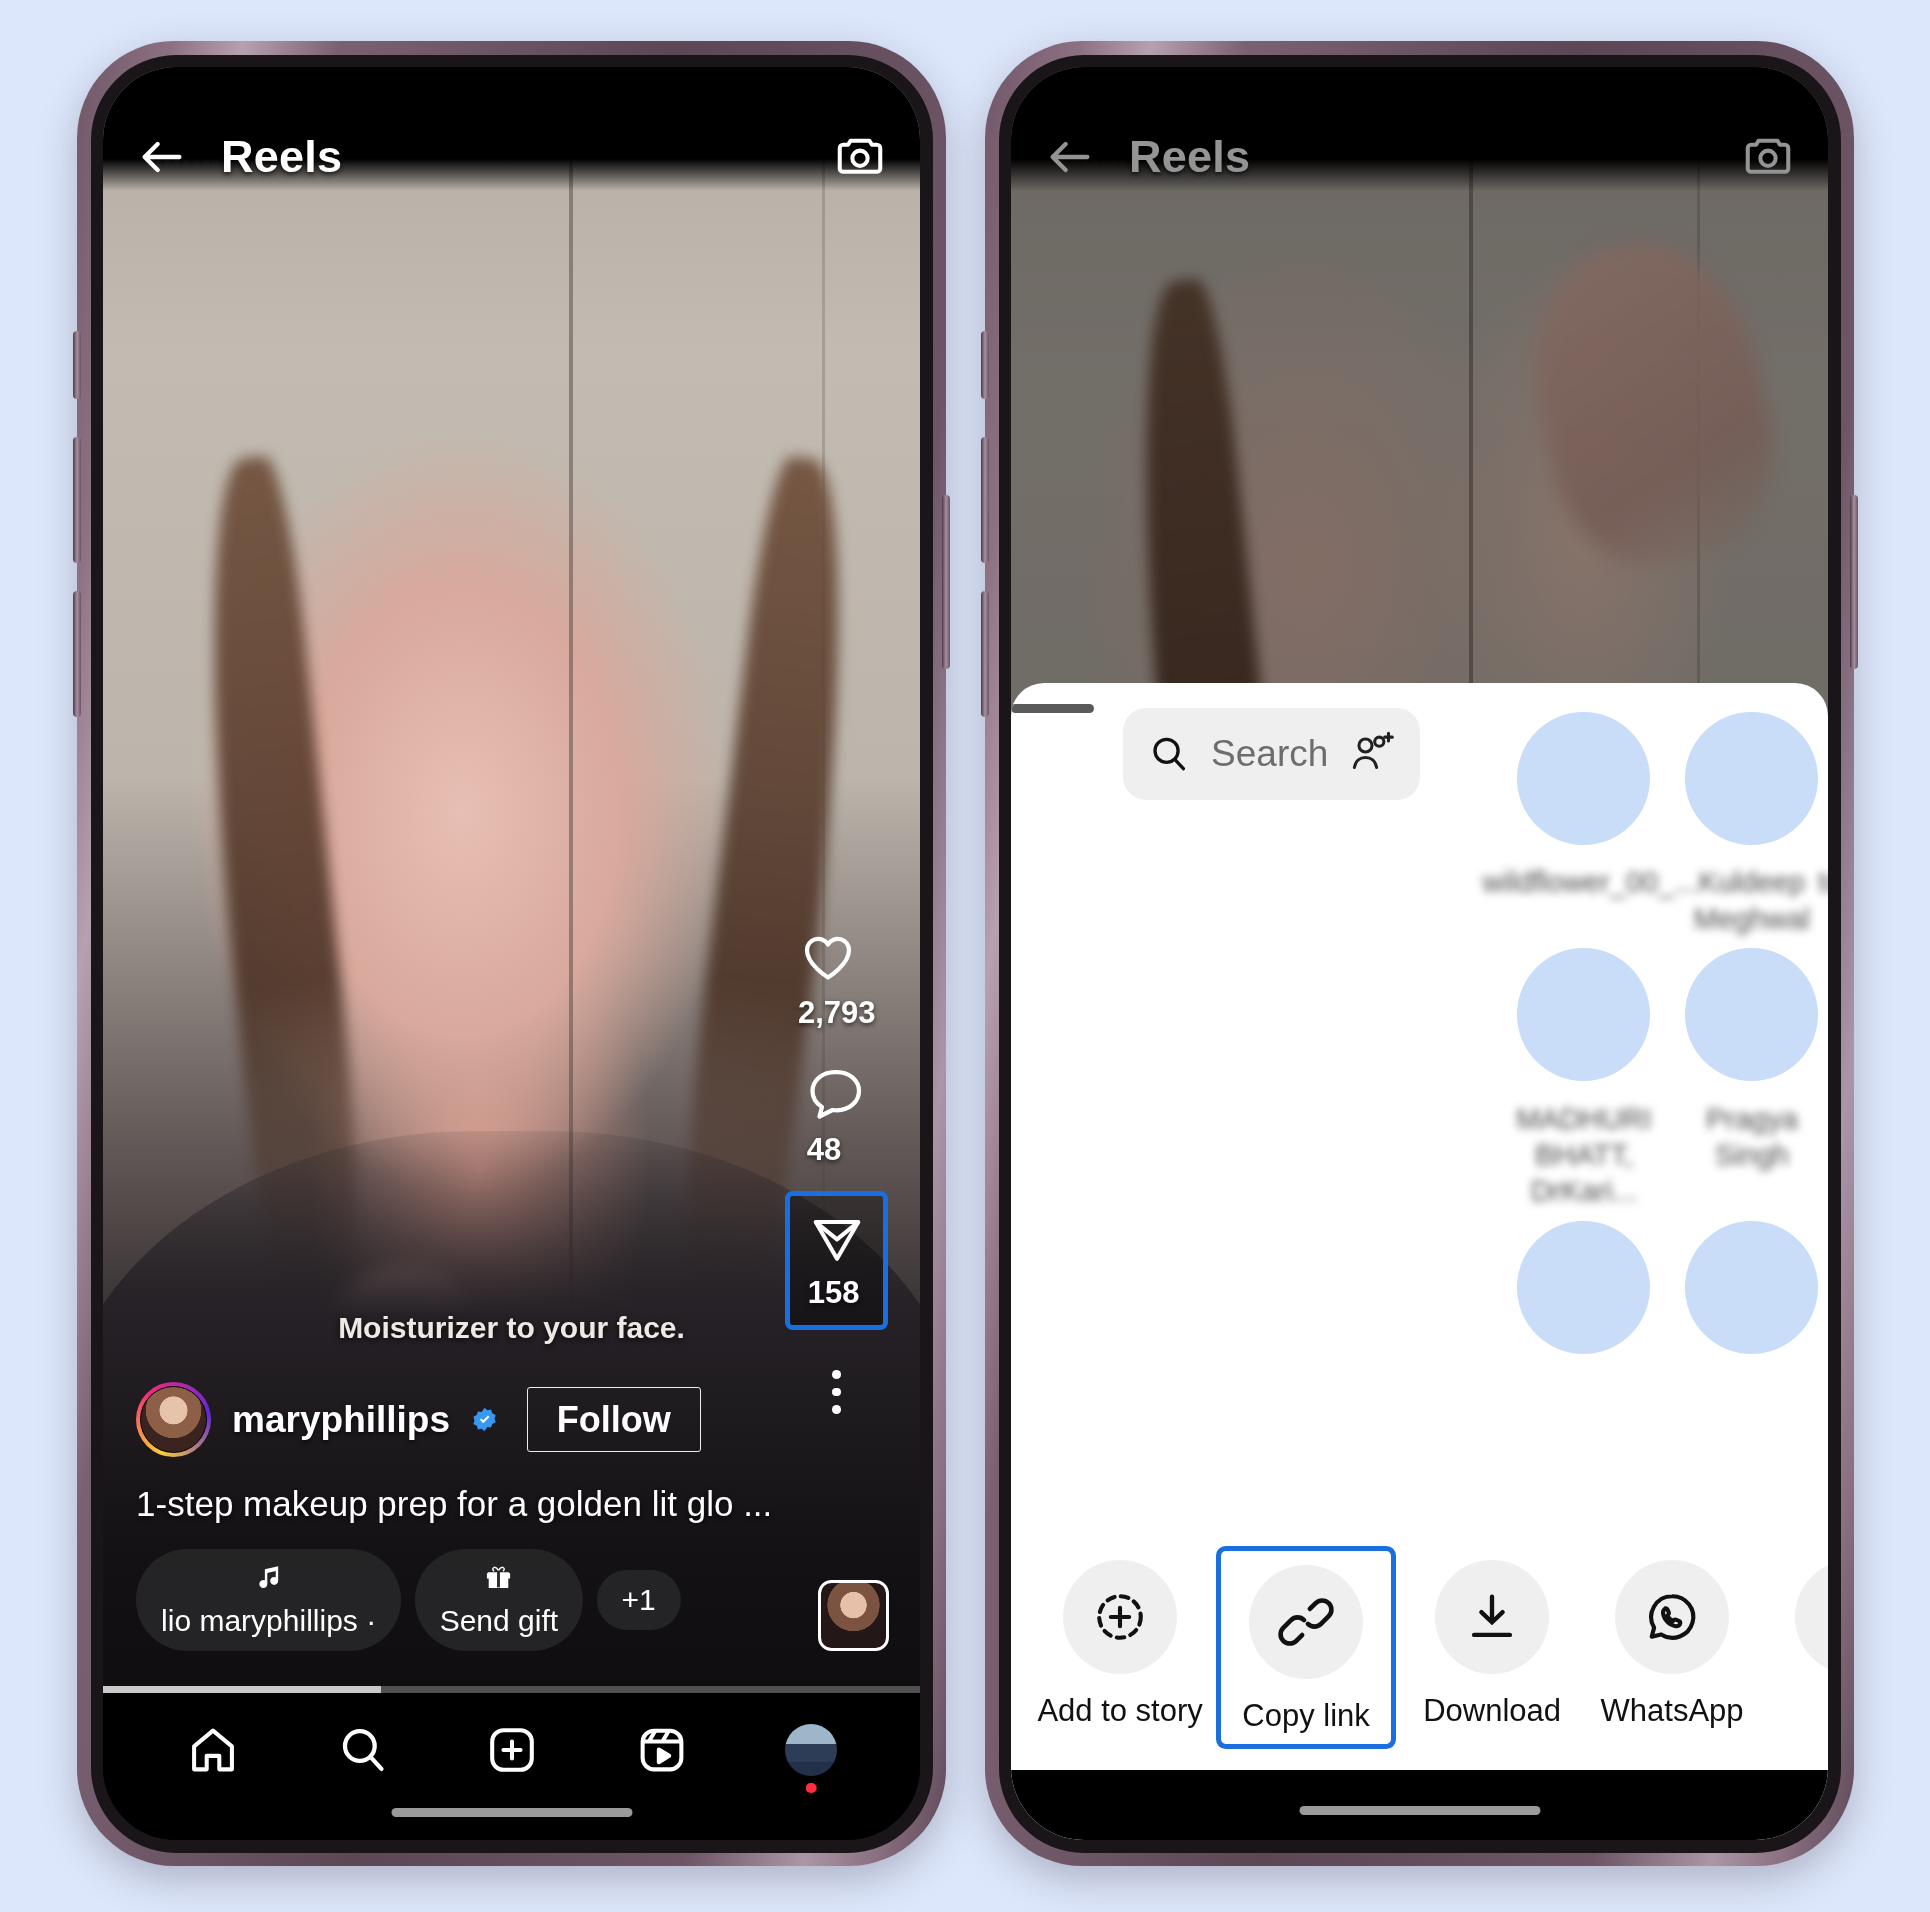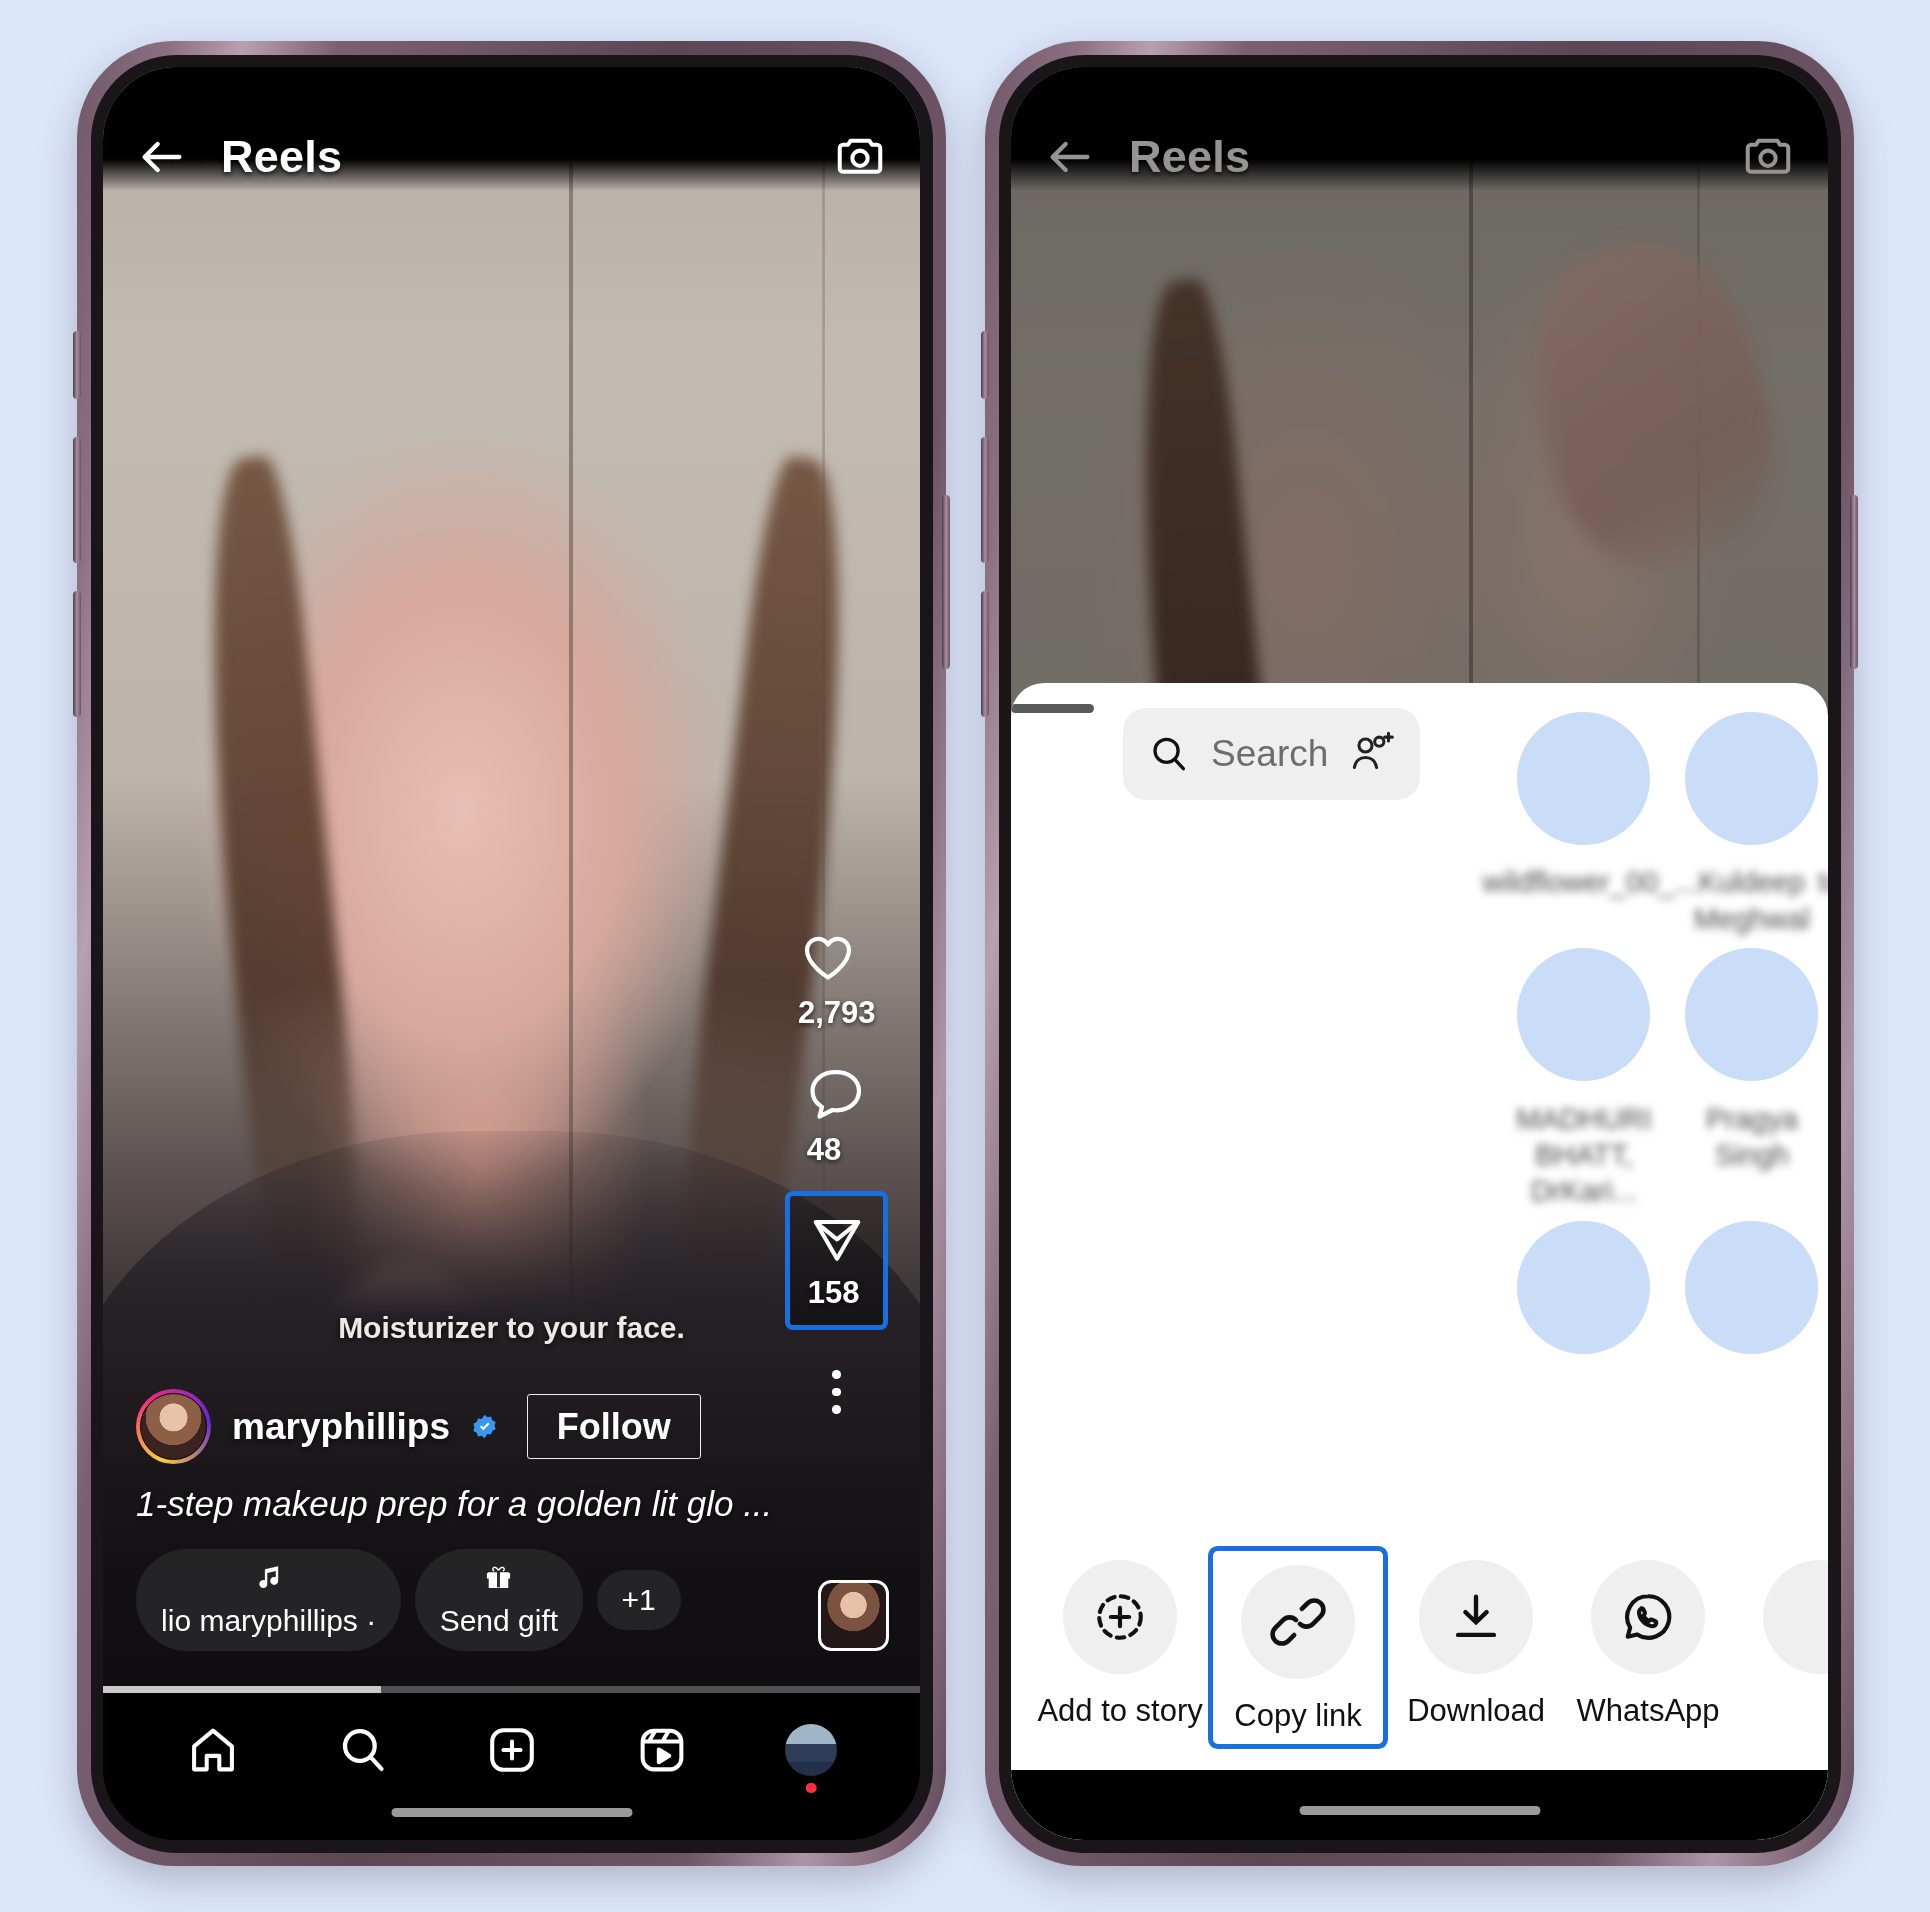--- a/index.html
+++ b/index.html
@@ -169,23 +169,23 @@
   .uname { color:#fff; font-size: 37px; font-weight: 600; text-shadow:0 1.9px 5.8px rgba(0,0,0,.7); }
   .verified { width: 27px; height: 27px; flex:0 0 auto; }
   .follow-btn {
     margin-left: 7.7px;
     border: 1.9px solid rgba(255,255,255,.92);
     border-radius: 3px;
     color: #fff; font-size: 36px; font-weight: 600;
     padding: 10.6px 29px; background: transparent; cursor: pointer;
   }
   .caption {
-    color: #fff; font-size: 35px; margin-top: 20px;
+    color: #fff; font-size: 35px; margin-top: 27px;
     text-shadow: 0 1.9px 5.8px rgba(0,0,0,.75);
-    white-space: nowrap; overflow: hidden; font-style: italic;
+    white-space: nowrap; overflow: hidden;
   }
   .chips { display: flex; align-items: center; gap: 13.5px; margin-top: 25px; }
   .chip {
     display: flex; align-items: center; gap: 13.5px;
     background: rgba(40,40,42,.82); color:#fff;
     border-radius: 965px; padding: 12.6px 25px;
     font-size: 30px; white-space: nowrap; cursor: pointer; flex-direction: column;
   }
   .thumb-preview {
     position: absolute; right: 31px; bottom: 189px;
@@ -254,21 +254,21 @@
     font-size: 29px; color: #4b4b4b; text-align:center; line-height: 1.25;
     max-width: 203px; filter: blur(4px);
   }
   .sheet-fade {
     position:absolute; left:0; right:0; bottom: 276px; height: 1.9px;
     background: rgba(0,0,0,.06);
   }
   .actions {
     position: absolute; left:0; right:0; bottom: 70px; height: 239px;
     background:#fff;
-    display:flex; align-items:flex-start; gap: 4px; padding: 15.4px 25px 0;
+    display:flex; align-items:flex-start; gap: 12px; padding: 15.4px 25px 0;
     overflow: hidden;
   }
   .action { width: 168px; flex: 0 0 auto; display:flex; flex-direction:column; align-items:center; gap:19.3px; cursor:pointer; padding: 13.5px 0 9.7px; }
   .action.hl { border: 5.8px solid #1a6fe0; border-radius: 9.7px; width: 180px; }
   .a-circle {
     width: 114px; height: 114px; border-radius: 50%;
     background:#efefef; display:flex; align-items:center; justify-content:center;
   }
   .a-label { font-size: 31px; color:#111; text-align:center; line-height:1.18; }
   .sheet-home {

